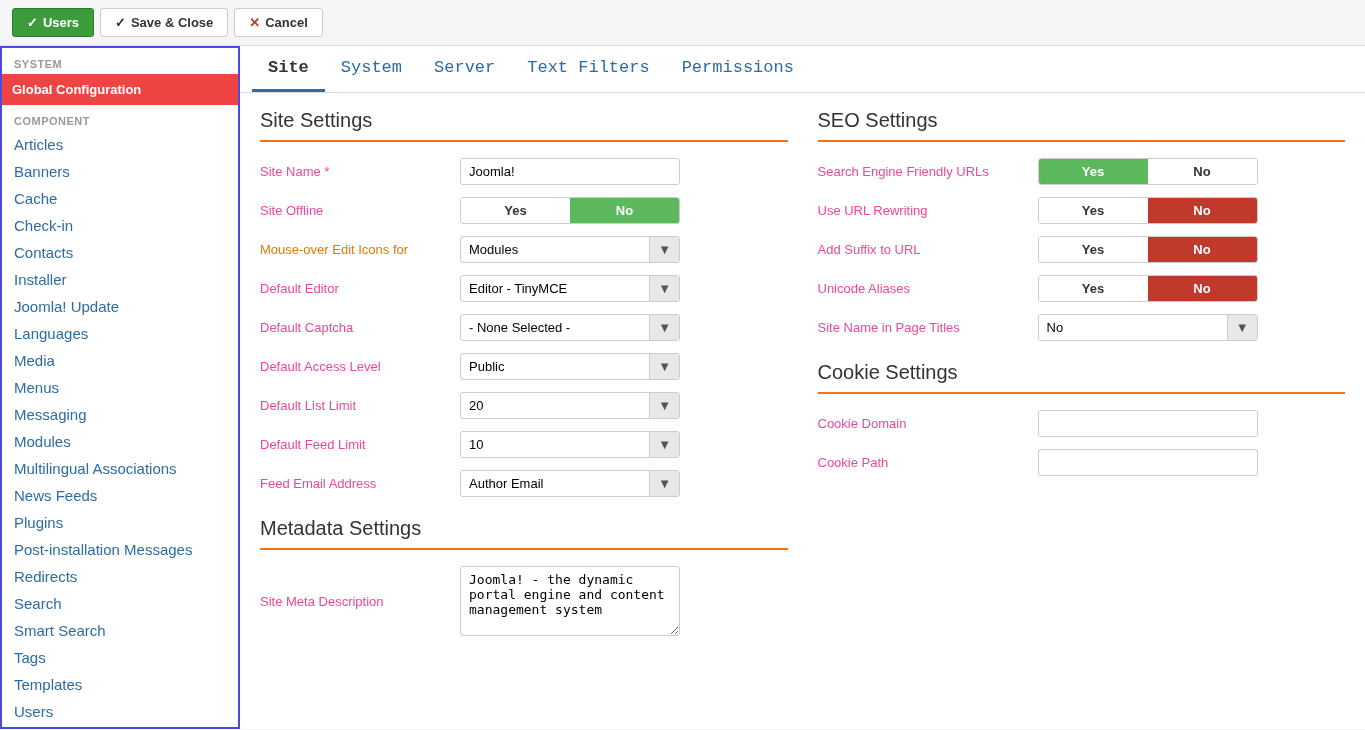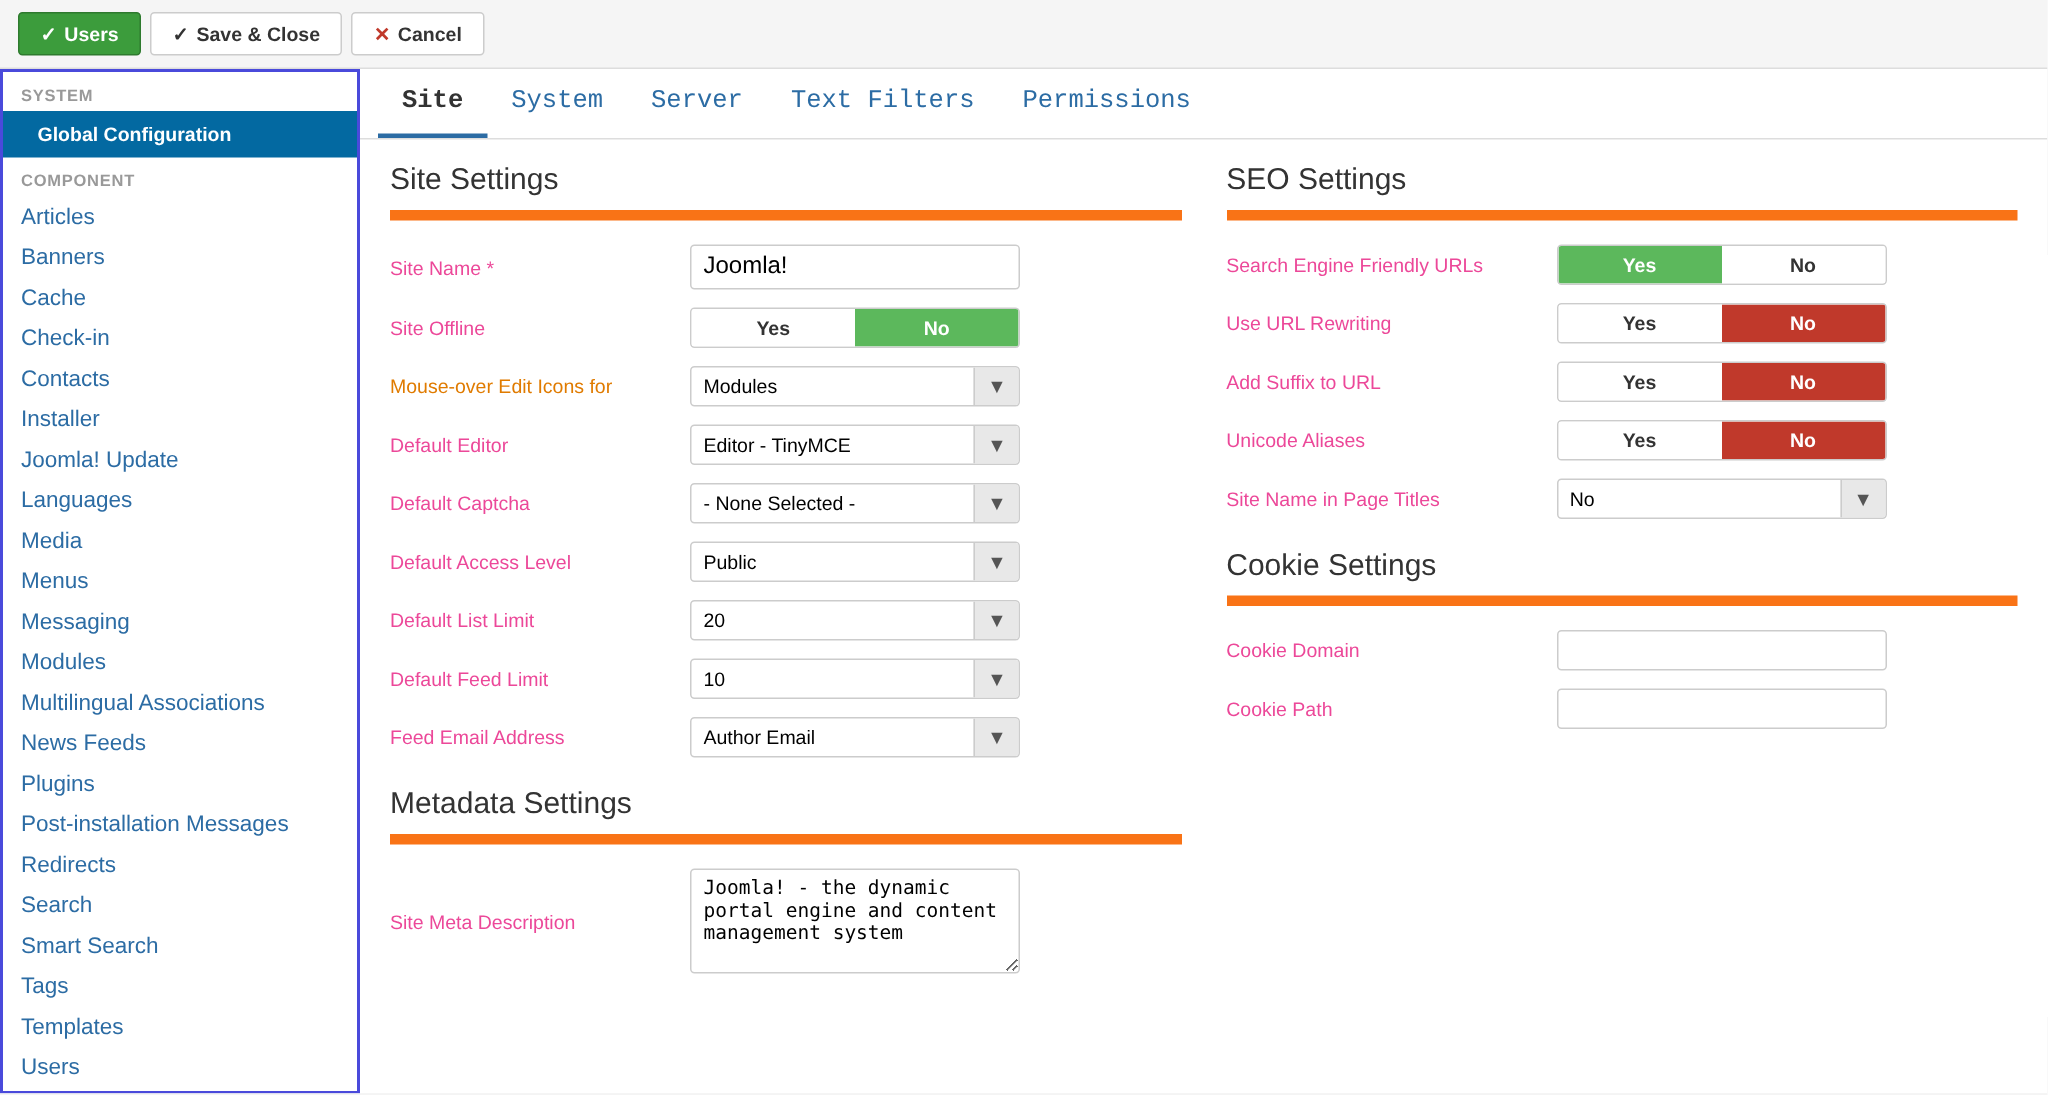--- a/index.html
+++ b/index.html
@@ -47,23 +47,23 @@
     }
     .sidebar-system-label {
       padding: 10px 12px 4px;
       font-size: 11px;
       color: #999;
       text-transform: uppercase;
       font-weight: bold;
       letter-spacing: 0.5px;
     }
     .sidebar-global-config {
-      background: #0369a1;
+      background: #ef4444;
       color: #fff;
-      padding: 8px 23px;
+      padding: 8px 10px;
       font-weight: bold;
       font-size: 13px;
     }
     .sidebar-component-label {
       padding: 10px 12px 4px;
       font-size: 11px;
       color: #999;
       text-transform: uppercase;
       font-weight: bold;
       letter-spacing: 0.5px;
@@ -112,41 +112,41 @@
 
     .left-panel { flex: 1; }
     .right-panel { flex: 1; }
 
     .section-title {
       font-size: 20px;
       font-weight: normal;
       color: #333;
       margin-bottom: 16px;
       padding-bottom: 8px;
-      border-bottom: 7px solid #f97316;
+      border-bottom: 2px solid #f97316;
     }
 
     .form-row {
       display: flex;
       align-items: center;
       margin-bottom: 12px;
     }
     .form-label {
       width: 200px;
       min-width: 200px;
       font-size: 13px;
       color: #ec4899;
     }
     .form-label.orange { color: #e07b00; }
     .form-control {
       flex: 1;
       border: 1px solid #ccc;
       padding: 5px 8px;
       border-radius: 3px;
-      font-size: 16px;
+      font-size: 13px;
       background: #fff;
     }
     .form-control-select {
       display: flex;
       align-items: center;
       border: 1px solid #ccc;
       border-radius: 3px;
       background: #fff;
       overflow: hidden;
       flex: 1;

